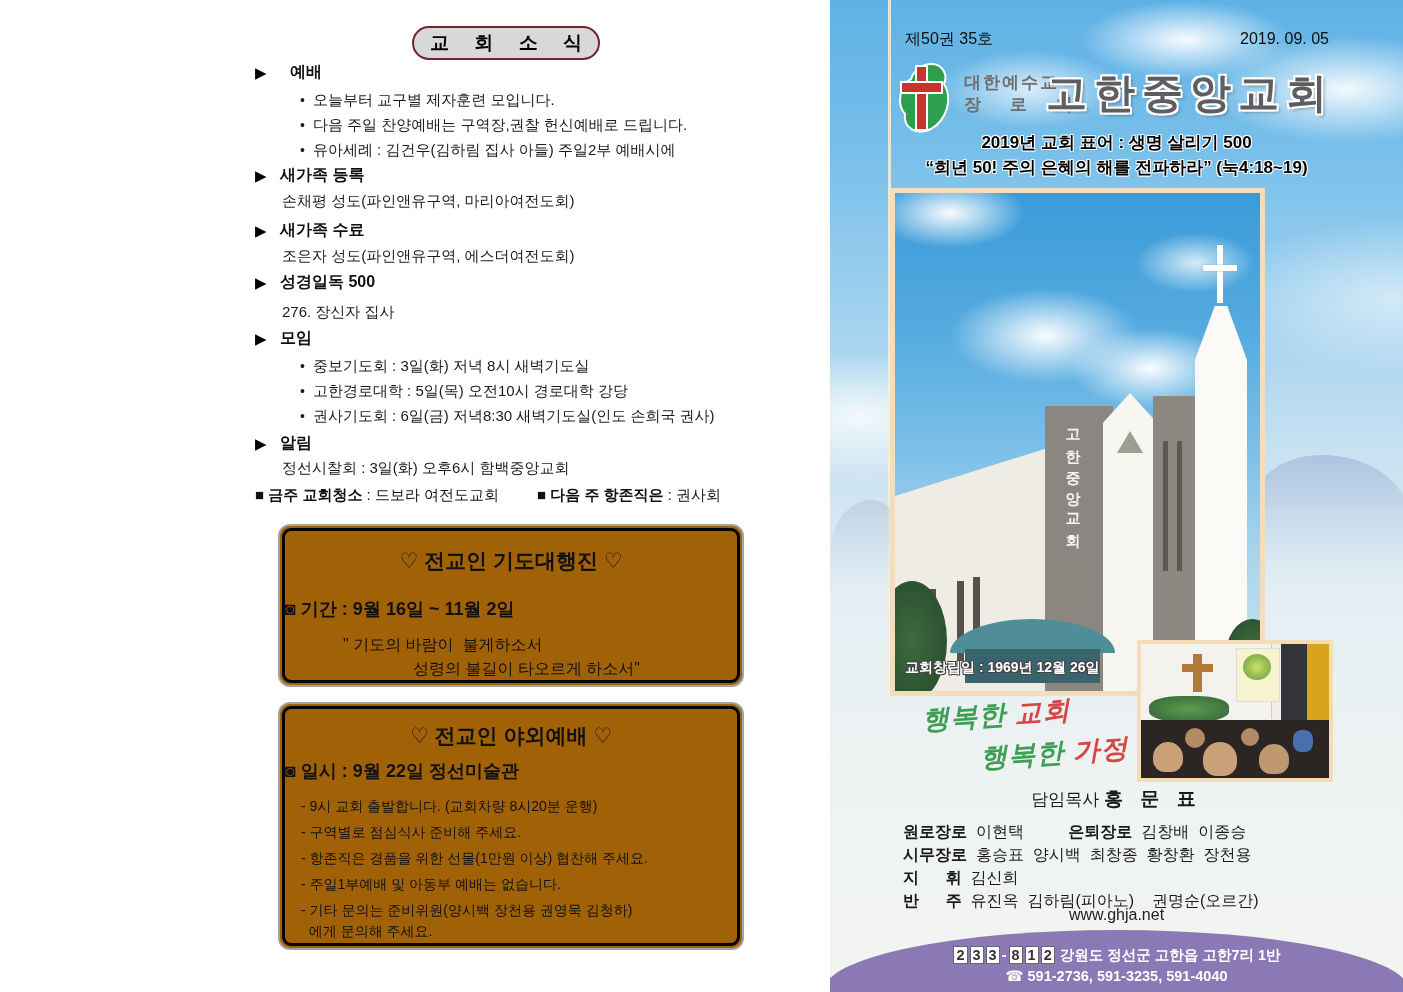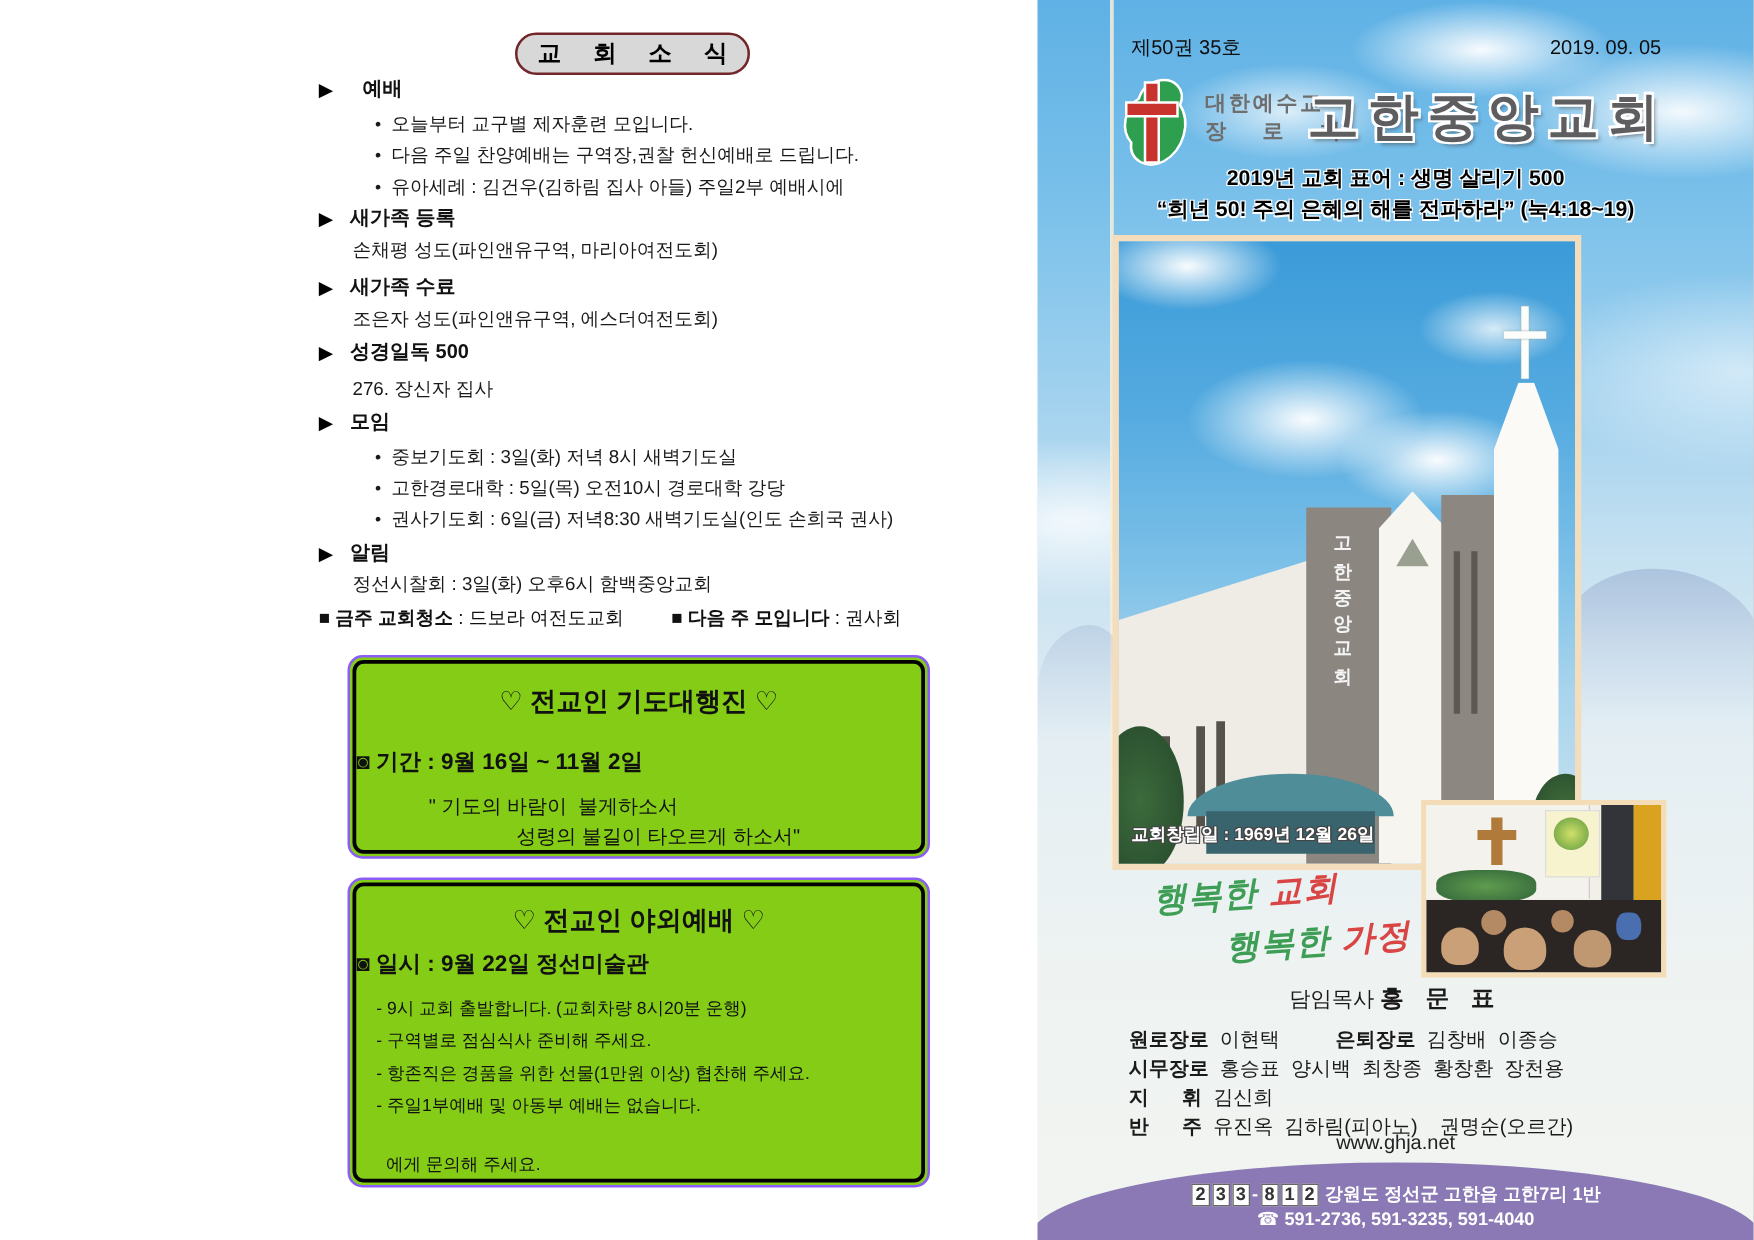--- a/index.html
+++ b/index.html
@@ -9,21 +9,21 @@
   .b{font-weight:bold;}
   
   .capsule{position:absolute;left:412px;top:26px;width:188px;height:34px;background:#d8d8d8;
            border:2px solid #72262a;border-radius:18px;display:flex;align-items:center;justify-content:center;
            font-weight:bold;font-size:19px;letter-spacing:10px;color:#000;padding-left:10px;box-sizing:border-box;}
   .sec-marker{font-size:15px;color:#000;}
   .sec-title{font-weight:bold;font-size:16px;}
   .item{font-size:15px;color:#1a1a1a;}
   .bullet-dot{margin-right:8px;font-size:14px;}
   .note-label{font-weight:bold;font-size:15px;}
-  .dbl-box{position:absolute;border:2px solid #8b5cf6;border-radius:12px;padding:2px;background:#84cc16;}
+  .dbl-box{position:absolute;border:2px solid #a3a3a3;border-radius:12px;padding:2px;background:#a16207;}
   .dbl-inner{width:100%;height:100%;border:3px solid #000;border-radius:9px;box-sizing:border-box;position:relative;}
   .box-title{position:absolute;width:100%;text-align:center;font-weight:bold;font-size:21px;}
   .box-line{position:absolute;width:100%;font-weight:bold;font-size:18px;}
   .box-item{position:absolute;font-size:14px;color:#111;white-space:pre;}
   
   .rpage{position:absolute;left:830px;top:0;width:573px;height:992px;overflow:hidden;
     background:
       radial-gradient(150px 55px at 62% 4%, rgba(255,255,255,.95), rgba(255,255,255,0) 70%),
       radial-gradient(190px 75px at 90% 9%, rgba(255,255,255,.92), rgba(255,255,255,0) 72%),
       radial-gradient(130px 55px at 35% 9%, rgba(255,255,255,.75), rgba(255,255,255,0) 70%),
@@ -90,39 +90,40 @@
     <span class="t sec-title" style="left:280px;top:329px;">모임</span>
     <span class="t item" style="left:300px;top:357px;"><span class="bullet-dot">•</span><span>중보기도회 : 3일(화) 저녁 8시 새벽기도실</span></span>
     <span class="t item" style="left:300px;top:382px;"><span class="bullet-dot">•</span><span>고한경로대학 : 5일(목) 오전10시 경로대학 강당</span></span>
     <span class="t item" style="left:300px;top:407px;"><span class="bullet-dot">•</span><span>권사기도회 : 6일(금) 저녁8:30 새벽기도실(인도 손희국 권사)</span></span>
 
     <span class="t sec-marker" style="left:255px;top:435px;">▶</span>
     <span class="t sec-title" style="left:280px;top:434px;">알림</span>
     <span class="t item" style="left:282px;top:459px;">정선시찰회 : 3일(화) 오후6시 함백중앙교회</span>
 
     <span class="t" style="left:255px;top:486px;font-size:15px;"><span>■</span> <span class="note-label">금주 교회청소</span><span> : 드보라 여전도교회</span></span>
-    <span class="t" style="left:537px;top:486px;font-size:15px;"><span>■</span> <span class="note-label">다음 주 모입니다</span><span> : 권사회</span></span>
+    <span class="t" style="left:537px;top:486px;font-size:15px;"><span>■</span> <span class="note-label">다음 주 항존직은</span><span> : 권사회</span></span>
 
     <div class="dbl-box" style="left:278px;top:524px;width:458px;height:155px;">
       <div class="dbl-inner">
         <div class="box-title" style="top:16px;">♡ 전교인 기도대행진 ♡</div>
         <div class="box-line" style="top:66px;">◙ 기간 : 9월 16일 ~ 11월 2일</div>
         <span class="box-item" style="left:58px;top:104px;font-size:16px;">" 기도의 바람이  불게하소서</span>
         <span class="box-item" style="left:128px;top:128px;font-size:16px;">성령의 불길이 타오르게 하소서"</span>
       </div>
     </div>
 
     <div class="dbl-box" style="left:278px;top:702px;width:458px;height:240px;">
       <div class="dbl-inner">
         <div class="box-title" style="top:13px;">♡ 전교인 야외예배 ♡</div>
         <div class="box-line" style="top:50px;">◙ 일시 : 9월 22일 정선미술관</div>
         <span class="box-item" style="left:16px;top:89px;">- 9시 교회 출발합니다. (교회차량 8시20분 운행)</span>
         <span class="box-item" style="left:16px;top:115px;">- 구역별로 점심식사 준비해 주세요.</span>
         <span class="box-item" style="left:16px;top:141px;">- 항존직은 경품을 위한 선물(1만원 이상) 협찬해 주세요.</span>
         <span class="box-item" style="left:16px;top:167px;">- 주일1부예배 및 아동부 예배는 없습니다.</span>
+        <span class="box-item" style="left:16px;top:193px;">- 기타 문의는 준비위원(양시백 장천용 권영묵 김청하)</span>
         <span class="box-item" style="left:16px;top:214px;">  에게 문의해 주세요.</span>
       </div>
     </div>
   </div>
 
   <div class="rpage">
     <div class="foldline"></div>
     <div class="mountain" style="left:420px;top:455px;width:160px;height:120px;border-radius:45% 55% 0 0;"></div>
     <div class="mountain" style="left:0px;top:500px;width:70px;height:90px;border-radius:60% 40% 0 0;opacity:.6;"></div>
 

